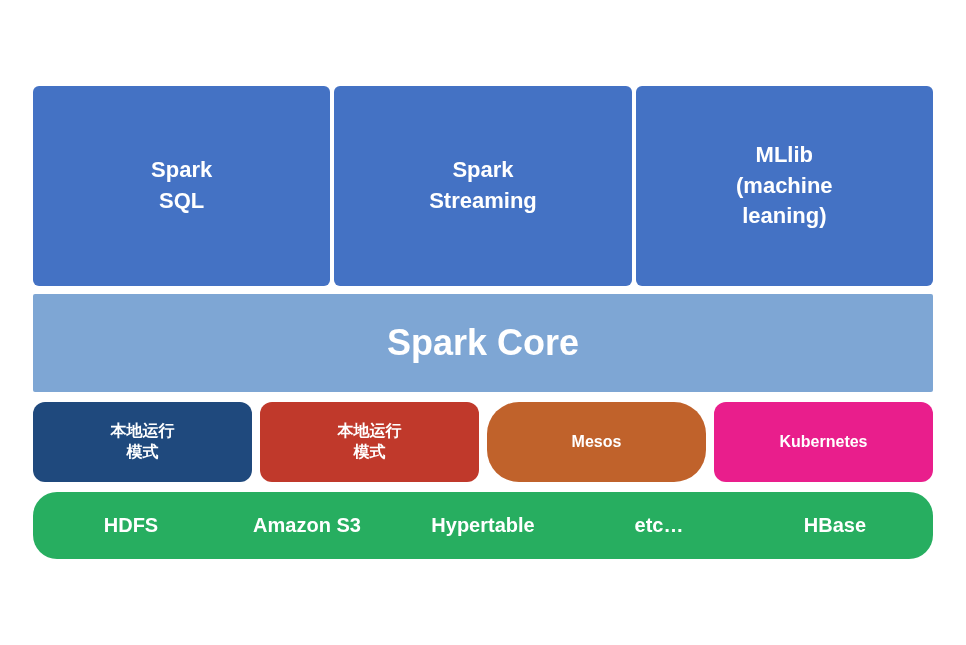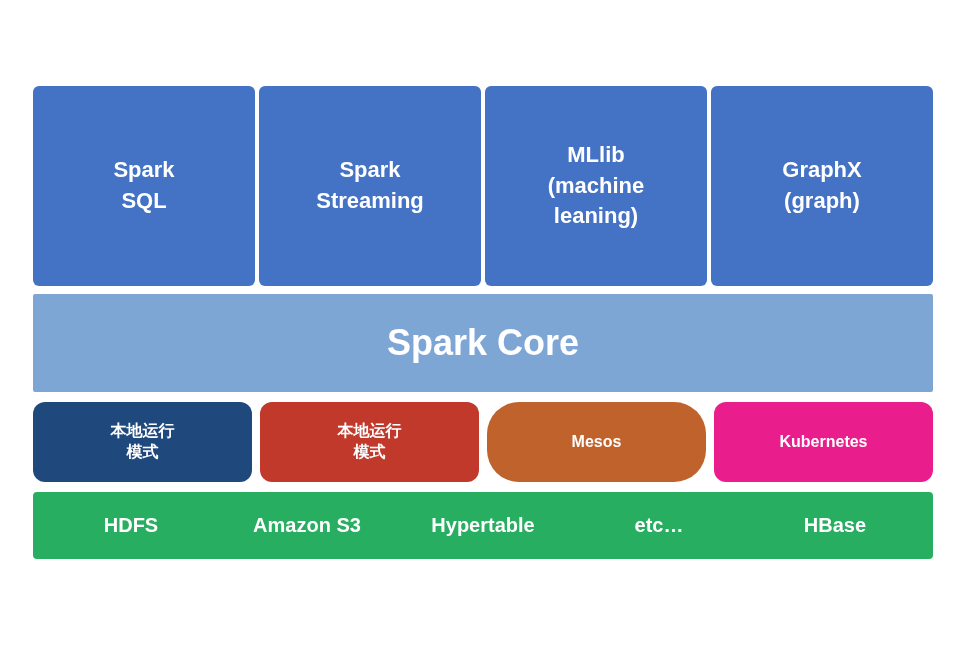--- a/index.html
+++ b/index.html
@@ -72,21 +72,21 @@
       flex: 1;
     }
     .runtime-box.local { background: #1F497D; }
     .runtime-box.standalone { background: #C0392B; }
     .runtime-box.mesos { background: #C0622B; border-radius: 32px; }
     .runtime-box.yarn { background: #5B9BD5; }
     .runtime-box.kubernetes { background: #E91E8C; }
     
     .storage-row {
       background: #27AE60;
-      border-radius: 4px;
+      border-radius: 24px;
       color: #ffffff;
       font-weight: bold;
       font-size: 20px;
       text-align: center;
       padding: 22px 10px;
       display: flex;
       align-items: center;
       justify-content: space-around;
     }
     .storage-item {
@@ -104,24 +104,20 @@
 SQL</div>
     </div>
     <div class="module-box">
       <div class="label" style="white-space:pre-line;">Spark
 Streaming</div>
     </div>
     <div class="module-box">
       <div class="label" style="white-space:pre-line;">MLlib
 (machine
 leaning)</div>
-    </div>
-    <div class="module-box">
-      <div class="label" style="white-space:pre-line;">GraphX
-(graph)</div>
     </div>
   </div>
 
   <div class="core-row">
     <span>Spark Core</span>
   </div>
 
   <div class="runtime-row">
     <div class="runtime-box local">
       <span style="white-space:pre-line;">本地运行

